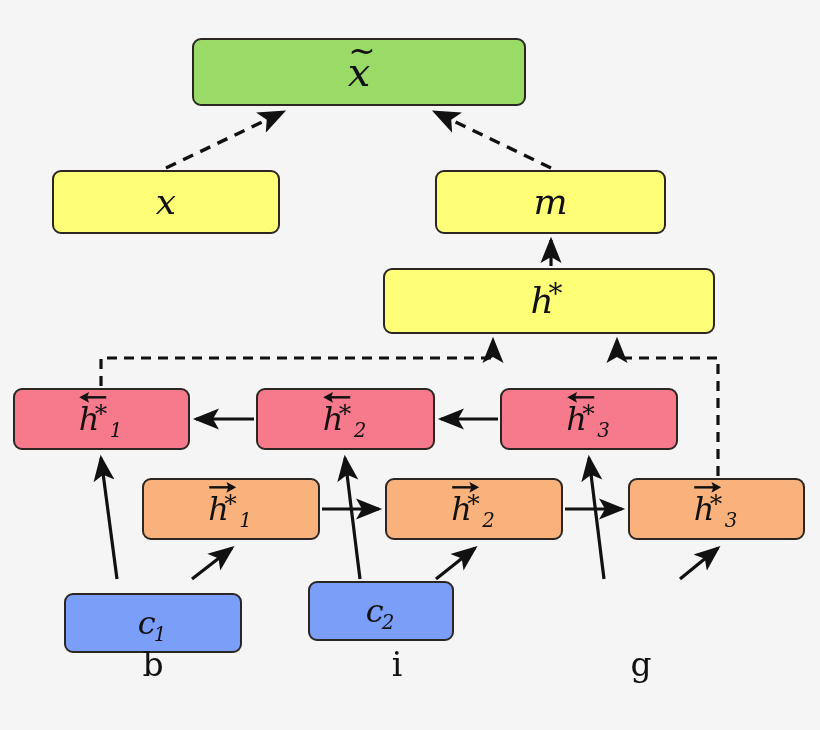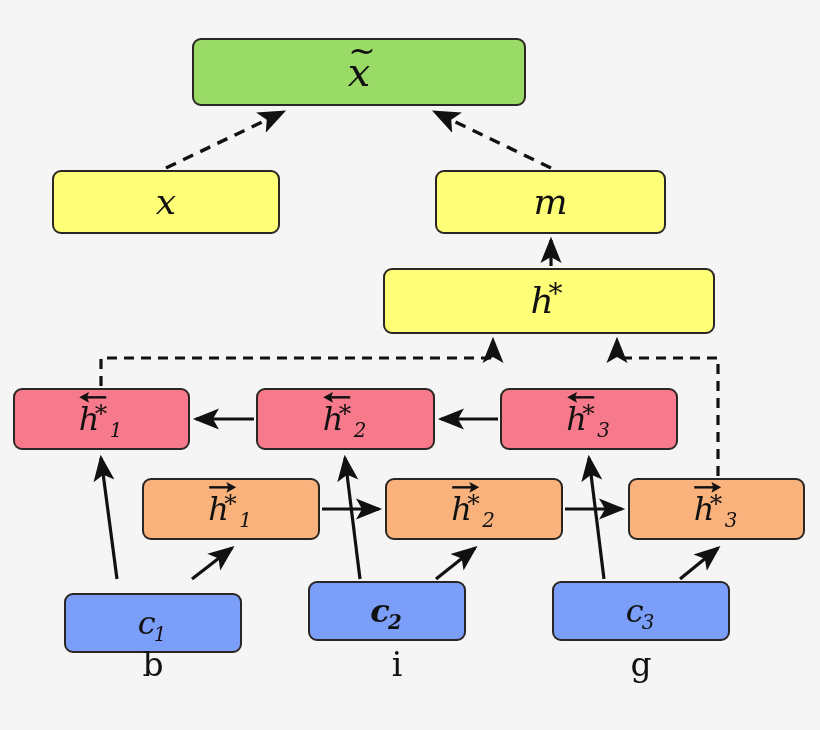--- a/index.html
+++ b/index.html
@@ -199,25 +199,22 @@
     </div>
   <div class="node" style="left: 628px; top: 478px; width: 177px; height: 62px; background: rgb(249, 178, 124);">
       <span class="node-label" style="font-size: 32px;"><span class="mathwrap"><span class="base">h</span><svg class="overarrow" viewBox="0 0 24 11" preserveAspectRatio="none">
             <line y1="6" y2="6" stroke="#111" stroke-width="2" x1="1" x2="19"></line>
             <path fill="#111" d="M23,6 L15,1.6 L16.6,6 L15,10.4 Z"></path>
           </svg><span class="sup">*</span><span class="sub">3</span></span></span>
     </div>
   <div class="node" style="left: 64px; top: 581px; width: 178px; height: 60px; background: rgb(123, 158, 249); margin-top: 12px;">
       <span class="node-label" style="font-size: 32px;"><span class="mathwrap"><span class="base">c</span><span class="sub">1</span></span></span>
     </div>
-  <div class="node" style="left: 308px; top: 581px; width: 158px; height: 60px; background: rgb(123, 158, 249); font-weight: bold;">
+  <div class="node" style="left: 308px; top: 581px; width: 146px; height: 60px; background: rgb(123, 158, 249);">
       <span class="node-label" style="font-size: 32px;"><span class="mathwrap"><span class="base">c</span><span class="sub">2</span></span></span>
-    </div>
-  <div class="node" style="left: 552px; top: 581px; width: 178px; height: 60px; background: rgb(123, 158, 249);">
-      <span class="node-label" style="font-size: 32px;"><span class="mathwrap"><span class="base">c</span><span class="sub">3</span></span></span>
     </div>
 
   <div id="seq-labels">
       <div class="seq-label" style="left: 64px; top: 645px; width: 178px;">b</div>
       <div class="seq-label" style="left: 308px; top: 645px; width: 178px;">i</div>
       <div class="seq-label" style="left: 552px; top: 645px; width: 178px;">g</div>
     </div>
 
 </div>
 

